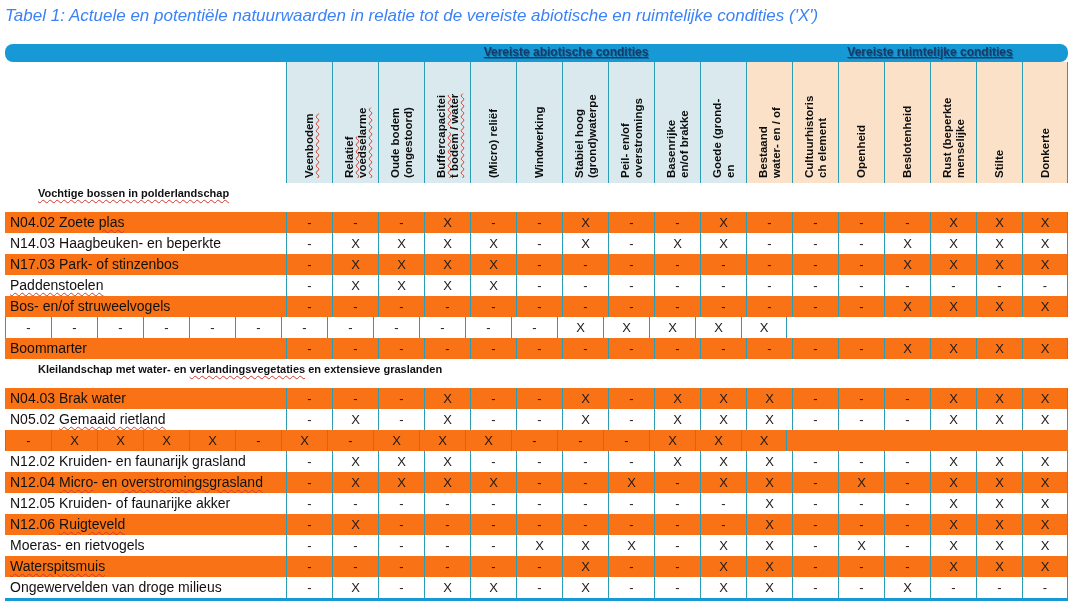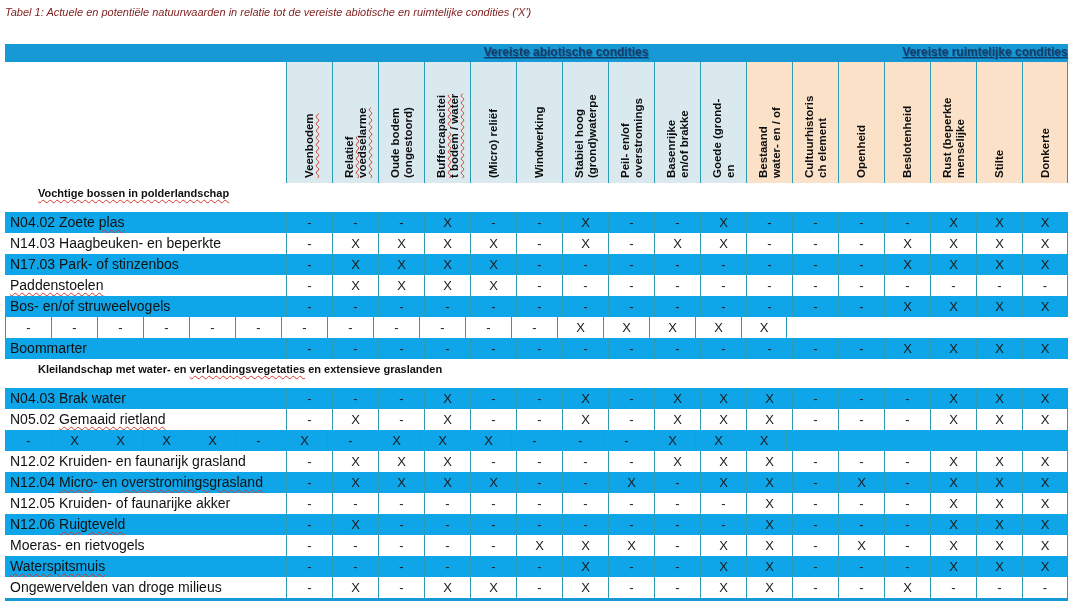--- a/index.html
+++ b/index.html
@@ -3,33 +3,33 @@
 <meta charset="utf-8">
 <style>
   html,body { margin:0; padding:0; }
   body {
     width:1076px; height:601px; background:#ffffff; position:relative;
     font-family:"Liberation Sans", sans-serif; color:#111;
     overflow:hidden;
   }
   .doc-title {
     position:absolute; left:5px; top:6px;
-    font-style:italic; font-size:11px; color:#7f1d1d;
+    font-style:italic; font-size:17px; color:#3b82f6;
     white-space:nowrap;
   }
   .ntable { position:absolute; left:5px; top:44px; width:1063px; }
-  .band { position:relative; height:18px; background:#1799d5; }
+  .band { position:relative; height:18px; background:#1799d5;border-radius:8px; }
   .band-label {
     position:absolute; top:1px; transform:translateX(-50%);
     font-weight:bold; font-size:12px; color:#143c6b;
     text-decoration:underline; white-space:nowrap;
     text-shadow:1px 1px 0 rgba(10,30,60,0.35);
   }
   .band-label.abiotic { left:561px; }
-  .band-label.spatial { left:980px; }
+  .band-label.spatial { left:925px; }
   .header-row { display:flex; height:121px; }
   .spacer { width:281px; background:#ffffff; }
   .hcell {
     width:46px; box-sizing:border-box; position:relative;
     border-left:1px solid #2b9cb3; overflow:hidden;
   }
   .hcell:last-child { border-right:1px solid #2b9cb3; }
   .hcell.abiotic { background:#d9e9ee; }
   .hcell.spatial { background:#fae1c8; }
   .rot {
@@ -39,21 +39,21 @@
     box-sizing:border-box; padding-left:5px; padding-right:2px;
     font-weight:bold; font-size:11.5px; line-height:13.5px;
     white-space:pre-line; color:#0d0d0d;
   }
   .tbody-rows { }
   .group-row {
     height:29px; line-height:21px; font-weight:bold; font-size:11px;
     padding-left:5px; background:#ffffff; white-space:nowrap;margin-left:28px;
   }
   .row { display:flex; height:21px; background:#ffffff; }
-  .row.stripe { background:#0ea5e9; }
+  .row.stripe { background:#f97316; }
   .rlabel {
     width:281px; box-sizing:border-box; padding-left:5px;
     font-size:14px; line-height:21px; white-space:nowrap; overflow:hidden;
   }
   .cell {
     width:46px; box-sizing:border-box; border-left:1px solid #2b9cb3;
     text-align:center; font-size:13px; line-height:21px; color:#1a1a1a;
   }
   .cell:last-child { border-right:1px solid #2b9cb3; }
   .bottom-bar { height:3px; background:#1799d5; }

